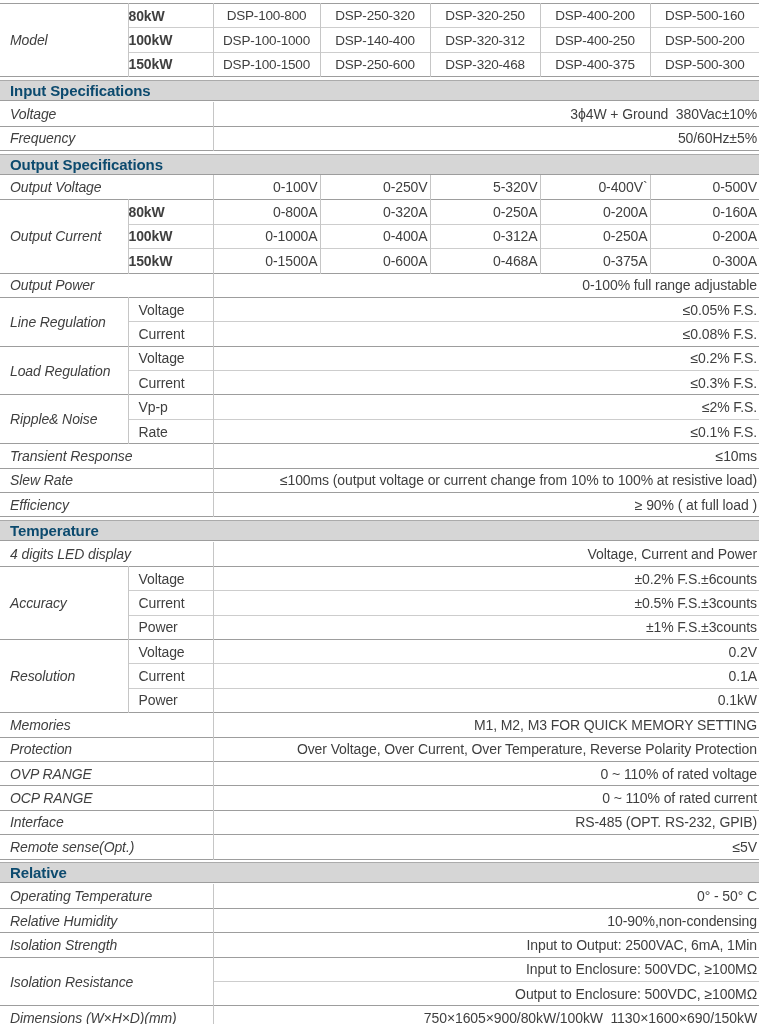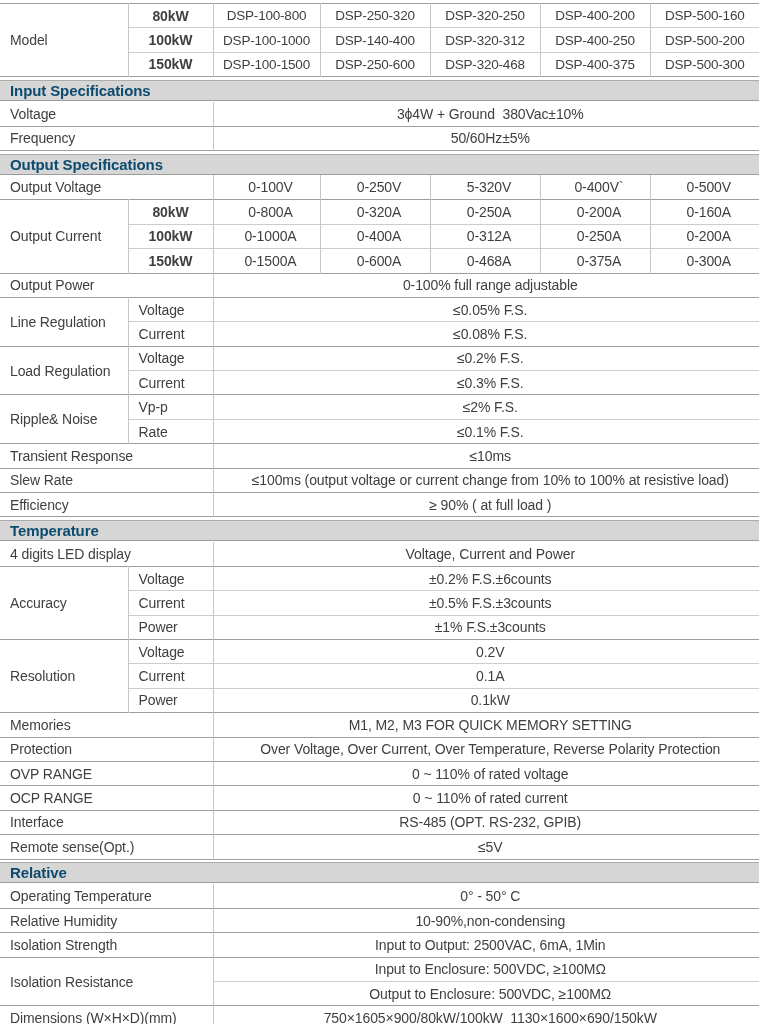--- a/index.html
+++ b/index.html
@@ -25,25 +25,25 @@
     white-space: nowrap;
     overflow: hidden;
     vertical-align: middle;
   }
   td:last-child { border-right: none; }
   tr.data-row td { border-top: 1px solid var(--border-strong, #9d9d9d); }
   tr.data-row.sub td { border-top: 1px solid var(--border-light, #cdcdcd); }
   tr.data-row.nb td { border-top: none; }
   tr.data-row:last-child td { border-bottom: 1px solid var(--border-strong, #9d9d9d); }
 
-  td.kw { font-weight: bold; text-align: center; padding: 0; }
+  td.kw { font-weight: bold; text-align: left; padding: 0; }
   td.model { font-weight: normal; text-align: center; padding: 0; font-size: 13.5px; letter-spacing: -0.2px; }
-  td.label { text-align: left; }
+  td.label { text-align: left; font-style: italic; }
   td.sublbl { text-align: left; }
-  td.val { text-align: center; margin-left: 20px; }
+  td.val { text-align: right; margin-left: 20px; }
 
   tr.section-row td {
     padding: 2px 0 0 0;
     border-top: 1px solid var(--border-strong, #9d9d9d);
     border-right: none;
     height: 25px;
     background: #ffffff;
   }
   .band {
     height: 21px;

